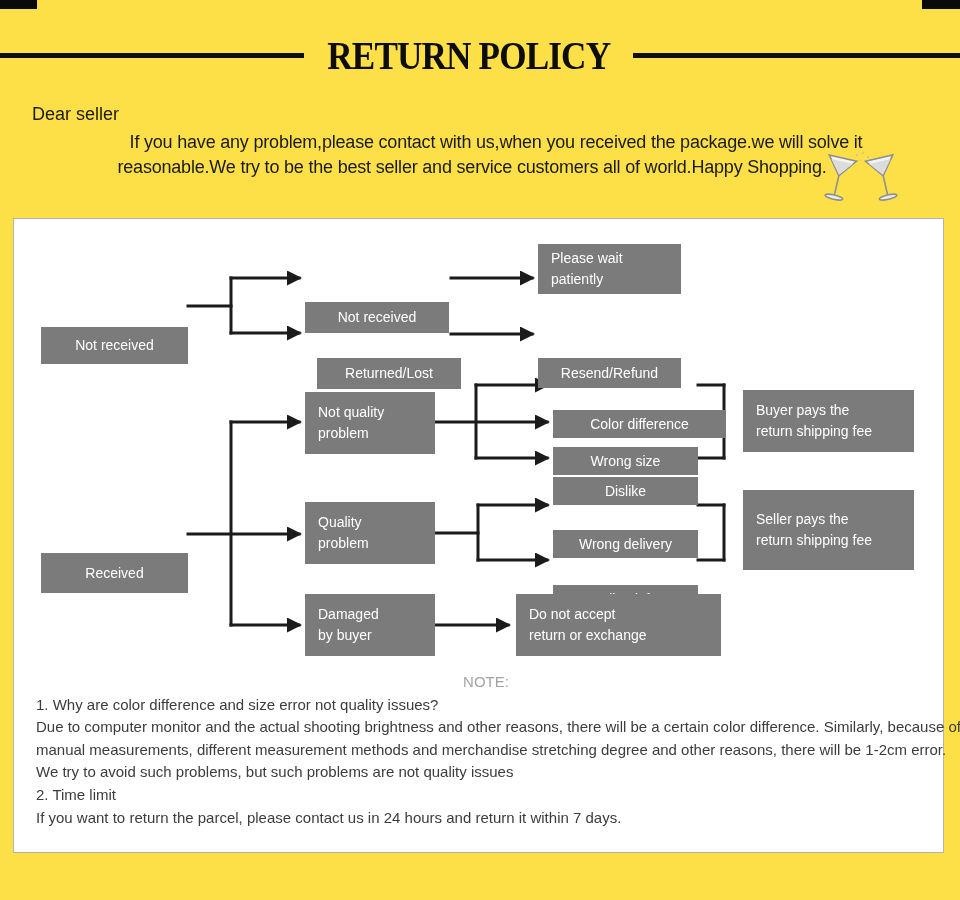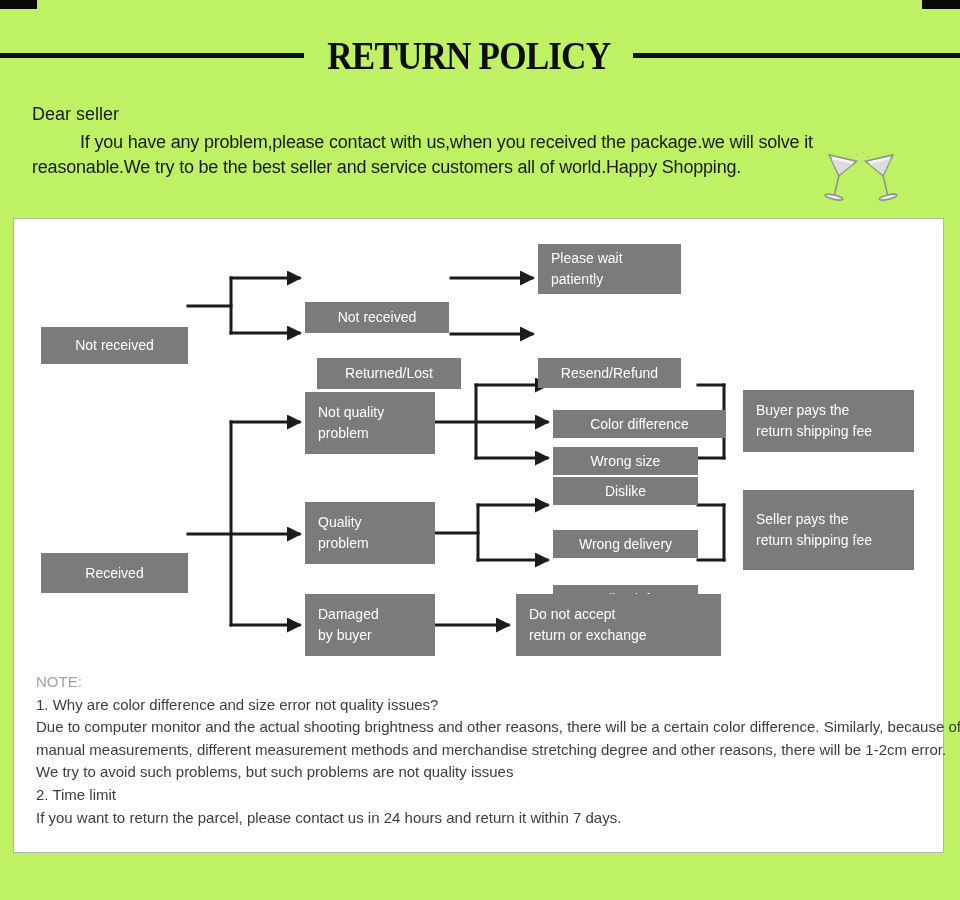--- a/index.html
+++ b/index.html
@@ -1,49 +1,49 @@
 <!DOCTYPE html>
 <html><head>
 <meta charset="utf-8">
 <style>
   html,body{margin:0;padding:0;background:#ffffff;}
-  .page{position:relative;width:960px;height:900px;background:#bef264;overflow:hidden;
+  .page{position:relative;width:960px;height:900px;background:#fde047;overflow:hidden;
         font-family:"Liberation Sans","DejaVu Sans",sans-serif;color:#1a1a1a;}
   .corner{position:absolute;top:0;height:9px;background:#0a0a0a;}
   .corner.tl{left:0;width:37px;}
   .corner.tr{right:0;width:38px;}
 
   
   .titlebar{position:absolute;left:0;top:30px;width:960px;height:50px;display:flex;align-items:center;}
   .tbar{height:5px;background:#0d0d0d;}
   .tbar.left{width:304px;flex:none;}
   .tbar.right{flex:1;}
   .page-title{flex:none;padding:0 4px;font-family:"Liberation Serif","DejaVu Serif",serif;
         font-weight:bold;font-size:40px;letter-spacing:-1px;color:#0d0d0d;
         transform:scaleX(.88);transform-origin:center;white-space:nowrap;}
 
   
   .intro{position:absolute;left:32px;top:104px;width:900px;}
   .greeting{font-size:18px;margin-bottom:5px;}
   .para{font-size:18px;line-height:24.5px;white-space:pre-line;text-indent:48px;
-        letter-spacing:-0.2px;width:880px;}
+        letter-spacing:-0.2px;width:880px;text-align:center;}
   .glasses{position:absolute;left:788px;top:46px;}
 
   
   .panel{position:absolute;left:13px;top:218px;width:929px;height:633px;
          border:1px solid #b3b3b3;background:#ffffff;}
   .connectors{position:absolute;left:0;top:0;}
   .box{position:absolute;background:#7b7b7b;color:#ffffff;font-size:14px;line-height:21px;
        display:flex;align-items:center;white-space:pre-line;box-sizing:border-box;}
   .box.c{justify-content:center;text-align:left;margin-top:39px;}
   .box.l{padding-left:13px;text-align:left;}
 
   
   .note{position:absolute;left:22px;top:452px;width:900px;}
-  .note-h{font-size:15px;color:#a3a3a3;line-height:22.6px;}
+  .note-h{font-size:15px;color:#a3a3a3;line-height:22.6px;text-align:center;}
   .note-l{font-size:15px;color:#3c3c3c;line-height:22.6px;white-space:nowrap;}
 </style>
 </head>
 <body>
 
 <div class="page">
 
   <div class="corner tl"></div>
   <div class="corner tr"></div>
 

